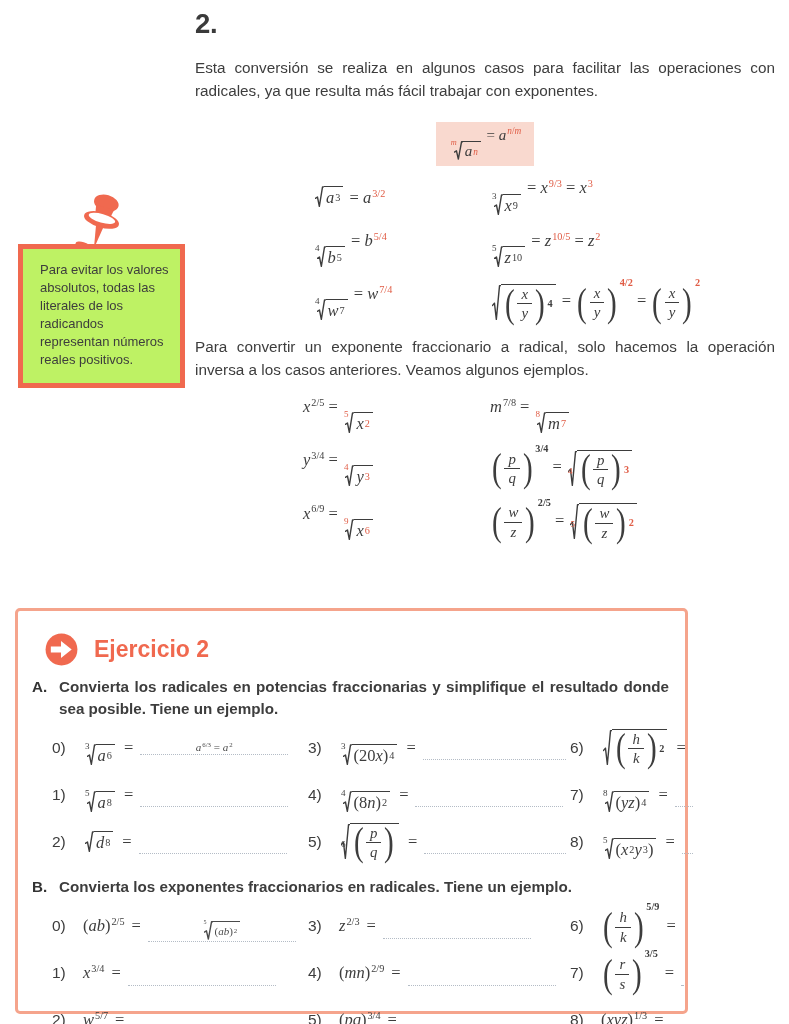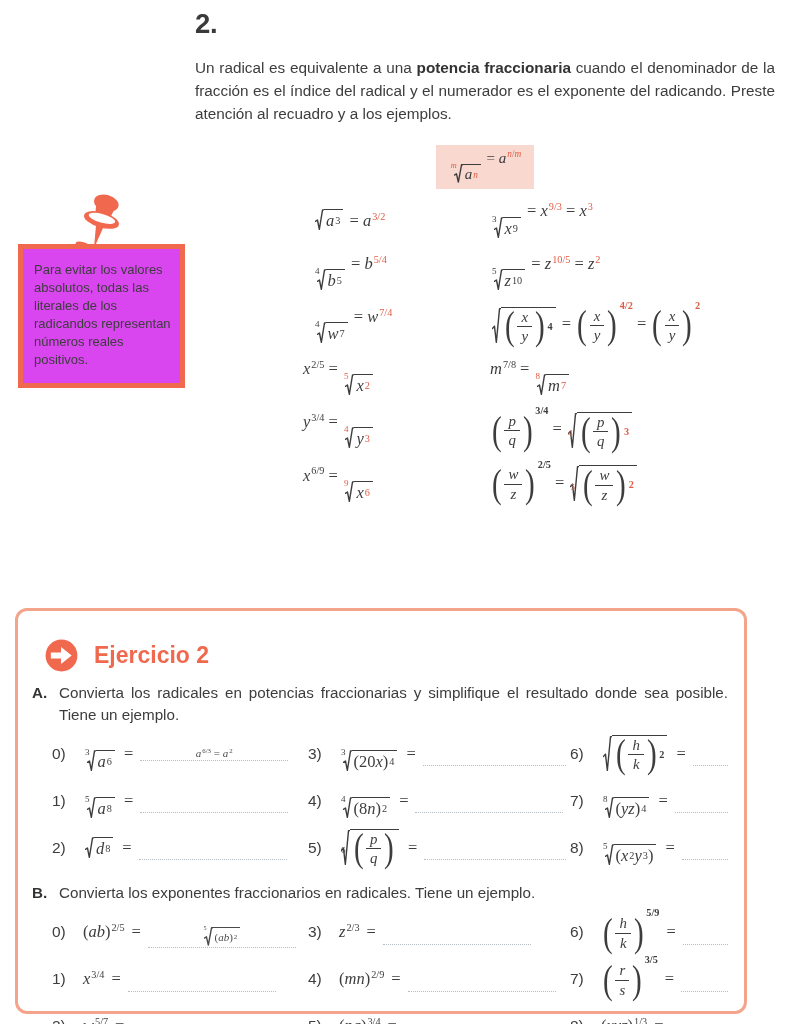--- a/index.html
+++ b/index.html
@@ -50,33 +50,33 @@
   .m-frac{display:inline-flex;flex-direction:column;align-items:center;vertical-align:middle;
           font-size:.9em;line-height:1.12;margin:0 1px;}
   .m-num{border-bottom:1px solid currentColor;padding:0 4px 1px 4px;}
   .m-den{padding-top:1px;}
   .m-paren{display:inline-flex;align-items:center;vertical-align:middle;}
   .m-paren.tall>.m-po,.m-paren.tall>.m-pc{font-size:2.45em;font-weight:400;line-height:.85;transform:scaleX(.72);}
   .m-paren.tall+sup.m-sup{vertical-align:2em;font-weight:bold;}
 
   
   .note{position:absolute;left:18px;top:244px;width:167px;}
-  .note-box{border:5px solid var(--accent);background:#d946ef;padding:12px 8px 14px 11px;
+  .note-box{border:5px solid var(--accent);background:#bef264;padding:12px 8px 14px 17px;
             font-size:13px;line-height:1.38;color:#3d3d3d;}
   .pin{position:absolute;left:48px;top:-56px;width:68px;height:70px;z-index:2;}
 
   
-  .exercise{position:absolute;left:15px;top:608px;width:732px;height:406px;background:#fff;
-            border:3px solid var(--accent-light);border-radius:12px;padding:24px 16px 0 14px;}
+  .exercise{position:absolute;left:15px;top:608px;width:673px;height:406px;background:#fff;
+            border:3px solid var(--accent-light);border-radius:5px;padding:18px 16px 0 14px;}
   .ex-head{display:flex;align-items:center;gap:16px;padding:4px 0 8px 13px;}
   .ex-head .badge{width:33px;height:33px;flex:none;}
   .ex-head h2{margin:0;font-size:23px;color:var(--accent);font-weight:bold;}
   .instr{display:flex;margin:2px 0 6px 0;font-size:15.2px;line-height:1.42;}
   .instr .lbl{flex:none;width:27px;font-weight:bold;color:#333;}
-  .instr .txt{flex:1;text-align:justify;}
+  .instr .txt{flex:1;text-align:justify;font-weight:bold;}
   .cols{display:grid;grid-template-columns:252px 258px auto;padding-left:20px;column-gap:4px;margin:4px 0 10px 0;}
   .col{display:flex;flex-direction:column;}
   .item{display:flex;align-items:center;min-height:45px;margin-bottom:2px;}
   .inum{flex:none;width:31px;font-size:15.5px;}
   .iformula{font-size:16.5px;margin-right:5px;}
   .ieq{font-size:16.5px;margin:0 7px 0 2px;}
   .iblank{flex:1;max-width:148px;height:14px;margin-top:11px;border-bottom:1.4px dotted var(--line);}
   .col:nth-child(3) .iblank{max-width:122px;}
   .iblank.answered{height:auto;margin-top:0;text-align:center;font-size:11px;padding:0 4px 1px 4px;color:#4a4a4a;}
 </style>
@@ -99,22 +99,22 @@
     <div class="note-box">
       <span>Para evitar los valores absolutos, todas las literales de los radicandos representan números reales positivos.</span>
     </div>
   </aside>
 
   <main class="content">
     <h1 class="title">
       <span class="h-num">2.</span>
     </h1>
 
-
-    <p class="body"><span>Un radical es equivalente a una </span><b>potencia fraccionaria</b><span> cuando el denominador de la fracción es el índice del radical y el numerador es el exponente del radicando. Preste atención al recuadro y a los ejemplos.</span></p>
+    <p class="body">Esta conversión se realiza en algunos casos para facilitar las operaciones con radicales, ya que resulta más fácil trabajar con exponentes.</p>
+
 
     <div class="boxed-wrap">
       <span class="boxed math"><span class="m-rad">
             <span class="m-idx"><span class="m-red"><span class="m-var">m</span></span></span>
             <span class="m-signwrap">
               <svg viewBox="0 0 11 24" preserveAspectRatio="none">
                 <path d="M0.5 13.5 L3 12 L5.3 22.2 L9.2 1 L11 1" fill="none" stroke="currentColor" stroke-width="1.4" vector-effect="non-scaling-stroke" stroke-linejoin="round" stroke-linecap="round"></path>
               </svg>
             </span>
             <span class="m-radicand">
@@ -211,20 +211,21 @@
           </span><sup class="m-sup"><span class="m-red"><span class="m-ch">4</span><span class="m-ch">/</span><span class="m-ch">2</span></span></sup> <span class="m-ch">=</span> <span class="m-paren tall">
             <span class="m-po">(</span>
             <span class="m-pb"><span class="m-frac">
                 <span class="m-num"><span class="m-var">x</span></span>
                 <span class="m-den"><span class="m-var">y</span></span>
               </span></span>
             <span class="m-pc">)</span>
           </span><sup class="m-sup"><span class="m-red"><span class="m-ch">2</span></span></sup></div>
     </div>
 
+    <p class="body">Para convertir un exponente fraccionario a radical, solo hacemos la operación inversa a los casos anteriores. Veamos algunos ejemplos.</p>
 
     <div class="ex-grid set2">
       <div class="ex-row cl math"><span class="m-var">x</span><sup class="m-sup"><span class="m-ch">2</span><span class="m-ch">/</span><span class="m-ch">5</span></sup> <span class="m-ch">=</span> <span class="m-rad">
             <span class="m-idx"><span class="m-red"><span class="m-ch">5</span></span></span>
             <span class="m-signwrap">
               <svg viewBox="0 0 11 24" preserveAspectRatio="none">
                 <path d="M0.5 13.5 L3 12 L5.3 22.2 L9.2 1 L11 1" fill="none" stroke="currentColor" stroke-width="1.4" vector-effect="non-scaling-stroke" stroke-linejoin="round" stroke-linecap="round"></path>
               </svg>
             </span>
             <span class="m-radicand">

